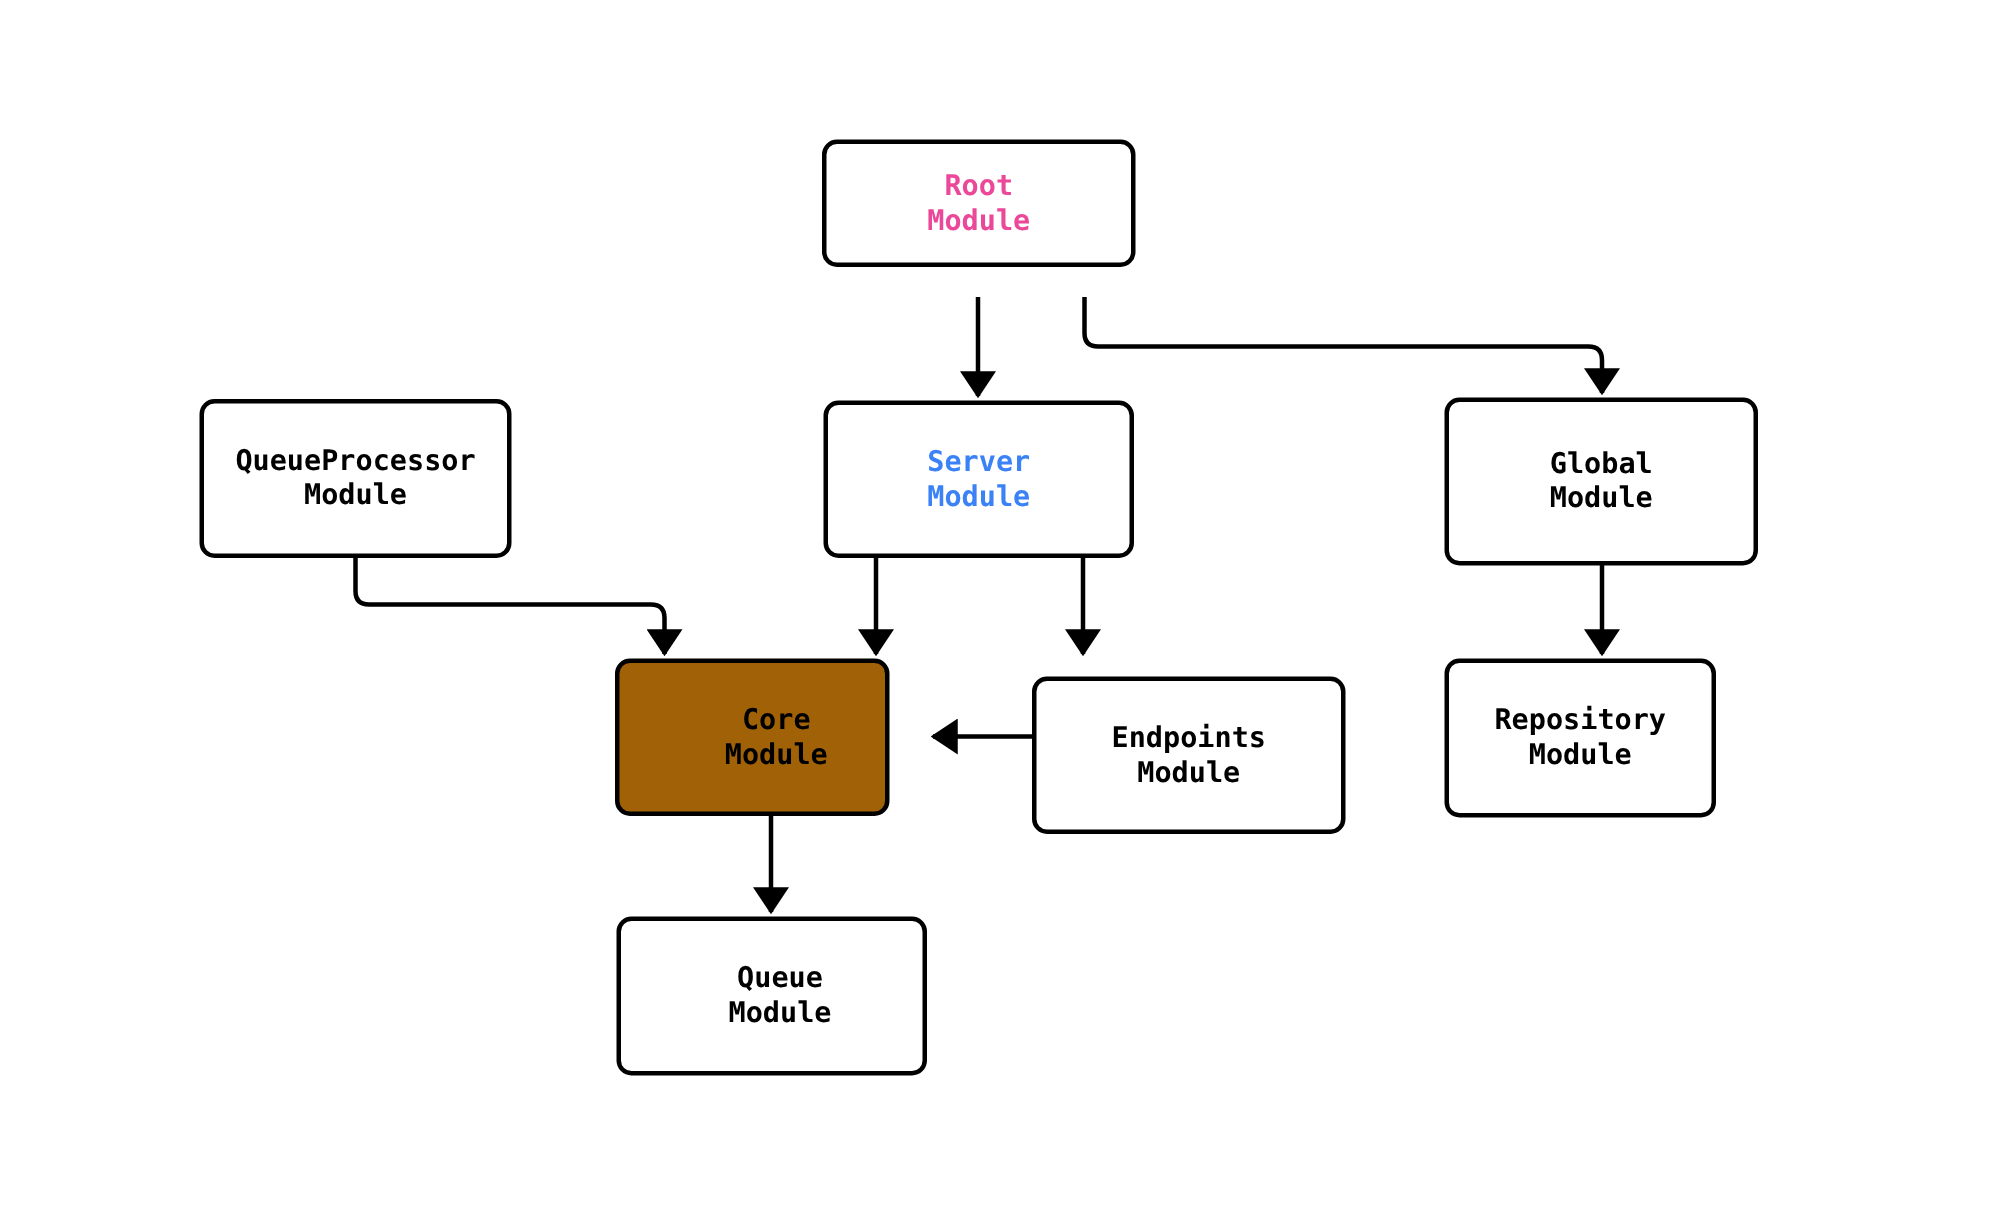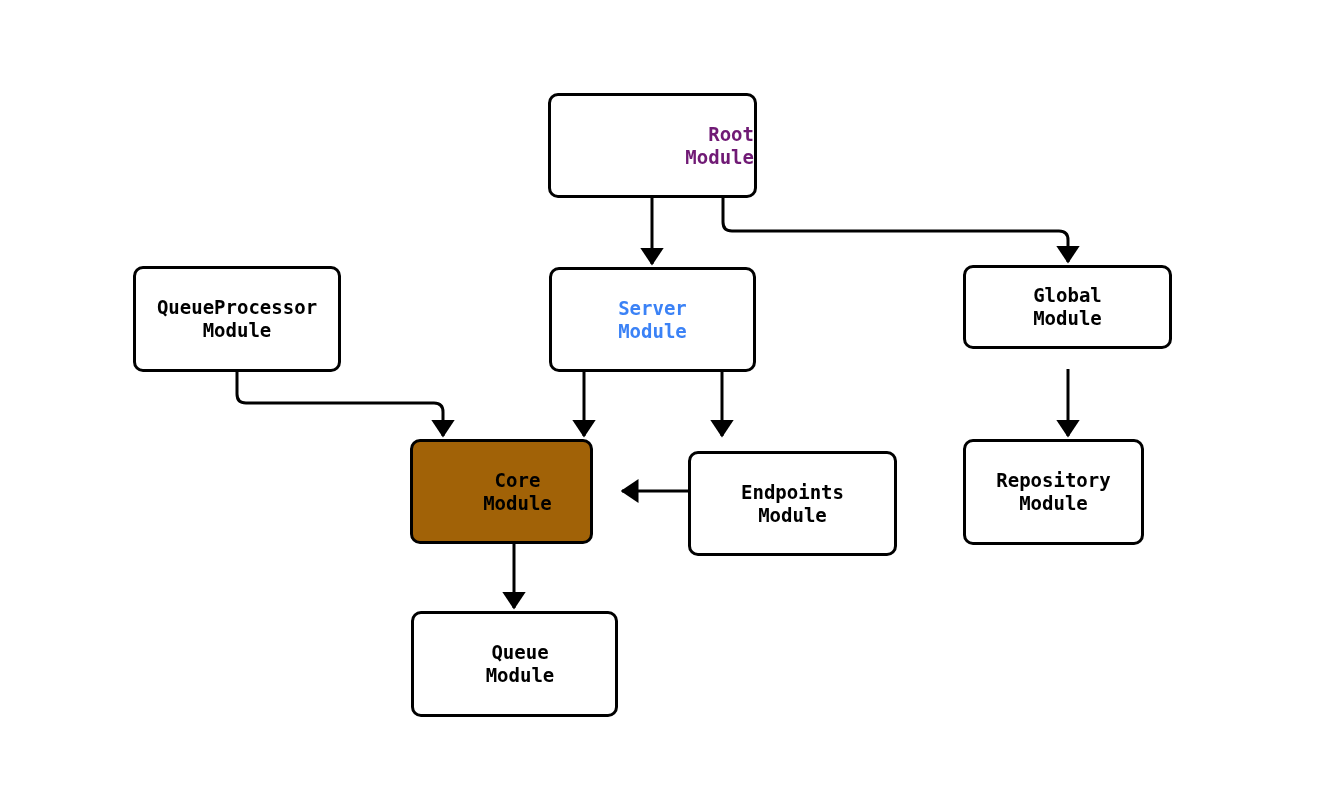--- a/index.html
+++ b/index.html
@@ -50,33 +50,33 @@
       </defs>
       <path d="M652 198 L652 264" fill="none" stroke="#000000" stroke-width="3" marker-end="url(#arrow)"></path>
       <path d="M723 198 L723 222 Q723 231 732 231 L1059 231 Q1068 231 1068 240 L1068 262" fill="none" stroke="#000000" stroke-width="3" marker-end="url(#arrow)"></path>
       <path d="M237 372 L237 394 Q237 403 246 403 L434 403 Q443 403 443 412 L443 436" fill="none" stroke="#000000" stroke-width="3" marker-end="url(#arrow)"></path>
       <path d="M584 372 L584 436" fill="none" stroke="#000000" stroke-width="3" marker-end="url(#arrow)"></path>
       <path d="M722 372 L722 436" fill="none" stroke="#000000" stroke-width="3" marker-end="url(#arrow)"></path>
       <path d="M688 491 L622 491" fill="none" stroke="#000000" stroke-width="3" marker-end="url(#arrow)"></path>
       <path d="M1068 369 L1068 436" fill="none" stroke="#000000" stroke-width="3" marker-end="url(#arrow)"></path>
       <path d="M514 544 L514 608" fill="none" stroke="#000000" stroke-width="3" marker-end="url(#arrow)"></path>
     </svg>
-<div class="node" style="left: 548px; top: 93px; width: 209px; height: 105px; background: rgb(255, 255, 255); border-color: rgb(0, 0, 0); color: #701a75; align-items: flex-end;">
+<div class="node" style="left: 548px; top: 93px; width: 209px; height: 85px; background: rgb(255, 255, 255); border-color: rgb(0, 0, 0); color: #ec4899;">
       <div class="node-line">Root</div>
       <div class="node-line">Module</div>
     </div>
     <div class="node" style="left: 133px; top: 266px; width: 208px; height: 106px; background: rgb(255, 255, 255); border-color: rgb(0, 0, 0); color: rgb(0, 0, 0);">
       <div class="node-line">QueueProcessor</div>
       <div class="node-line">Module</div>
     </div>
     <div class="node" style="left: 549px; top: 267px; width: 207px; height: 105px; background: rgb(255, 255, 255); border-color: rgb(0, 0, 0); color: #3b82f6;">
       <div class="node-line">Server</div>
       <div class="node-line">Module</div>
     </div>
-    <div class="node" style="left: 963px; top: 265px; width: 209px; height: 84px; background: rgb(255, 255, 255); border-color: rgb(0, 0, 0); color: rgb(0, 0, 0);">
+    <div class="node" style="left: 963px; top: 265px; width: 209px; height: 112px; background: rgb(255, 255, 255); border-color: rgb(0, 0, 0); color: rgb(0, 0, 0);">
       <div class="node-line">Global</div>
       <div class="node-line">Module</div>
     </div>
     <div class="node" style="left: 410px; top: 439px; width: 183px; height: 105px; background: #a16207; border-color: rgb(0, 0, 0); color: rgb(0, 0, 0); padding-left: 32px;">
       <div class="node-line">Core</div>
       <div class="node-line">Module</div>
     </div>
     <div class="node" style="left: 688px; top: 439px; width: 209px; height: 105px; background: rgb(255, 255, 255); border-color: rgb(0, 0, 0); color: rgb(0, 0, 0); margin-top: 12px;">
       <div class="node-line">Endpoints</div>
       <div class="node-line">Module</div>

